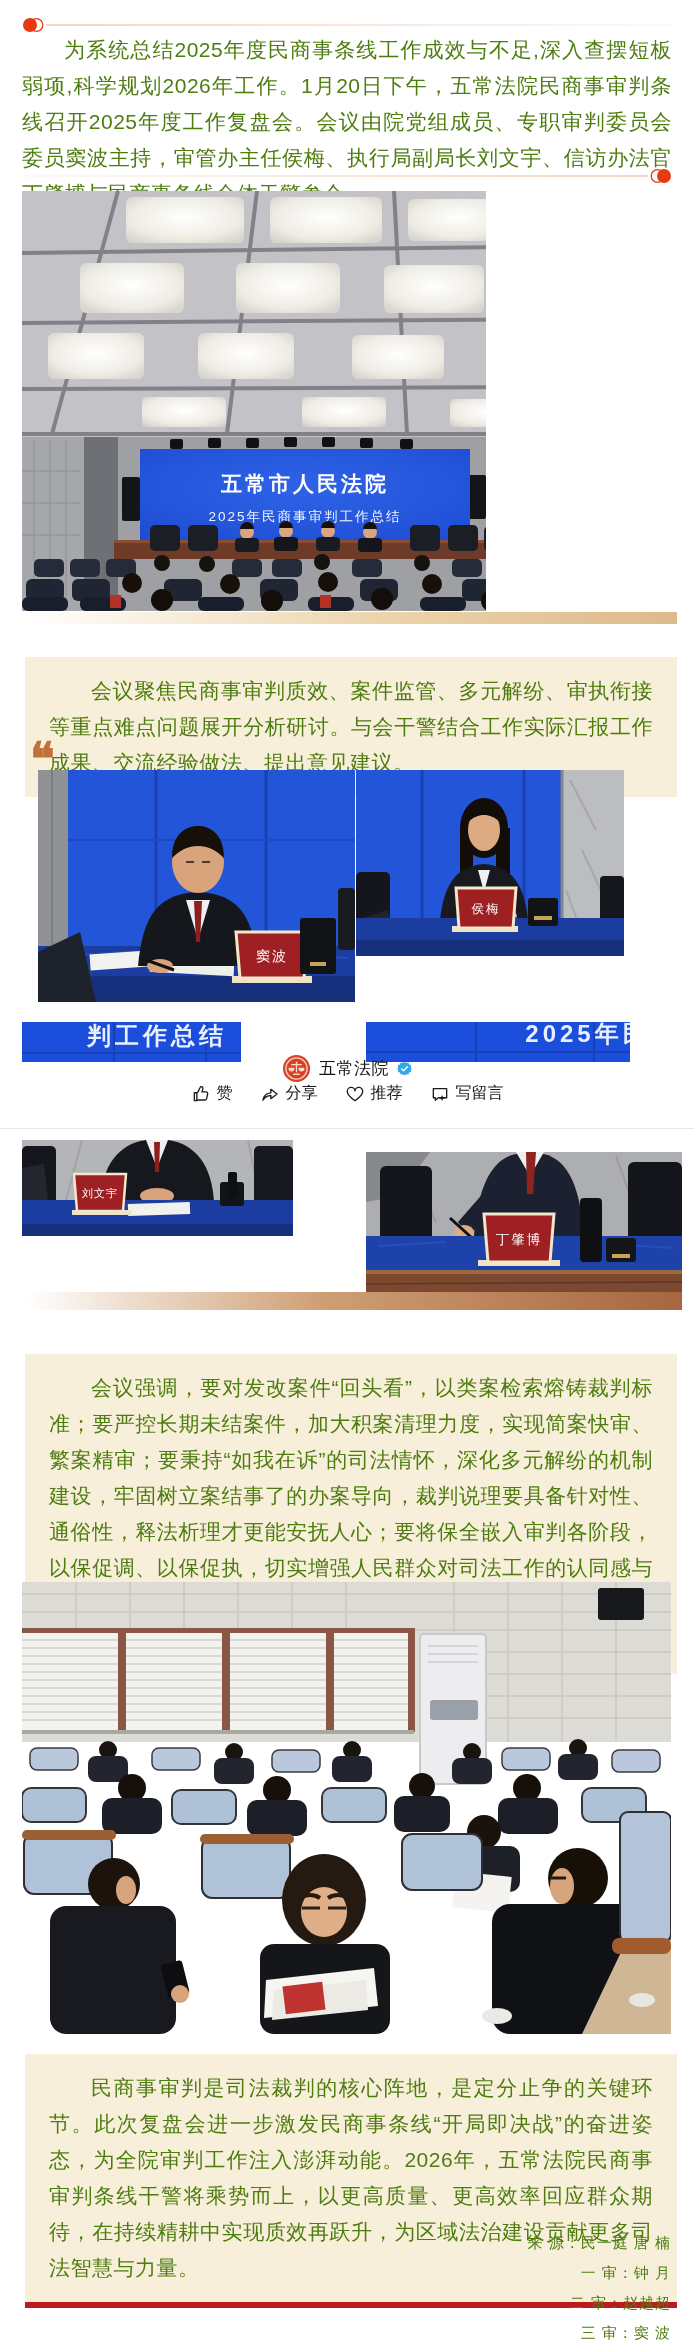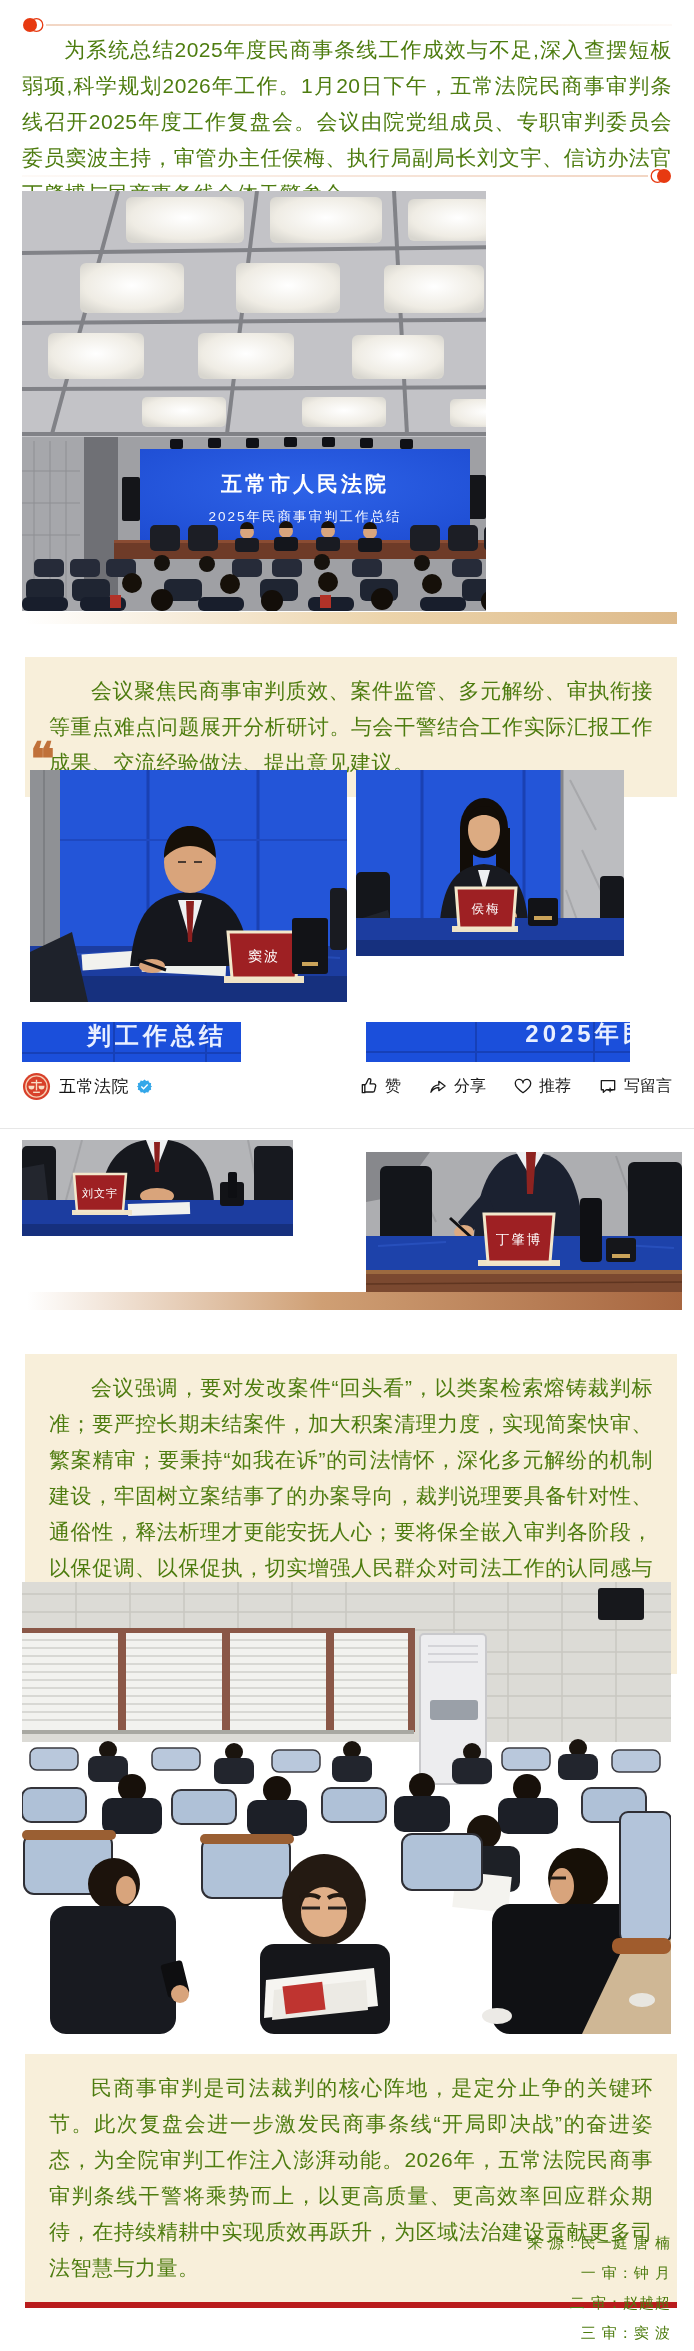--- a/index.html
+++ b/index.html
@@ -44,21 +44,21 @@
   .photo svg { display: block; }
 
   .quote-mark {
     top: 736px; left: 30px; font-size: 46px; line-height: 46px;
     color: #c0713a; font-family: "DejaVu Serif", serif; z-index: 5; font-weight: bold;
   }
 
   
   .account-bar {
     top: 1068px; left: 22px; width: 650px; height: 36px;
-    display: flex; align-items: center; justify-content: space-between;
+    display: flex; align-items: center; justify-content: flex-end; flex-direction: column;
   }
   .account-left { display: flex; align-items: center; gap: 8px; }
   .account-name { font-size: 17px; color: #151515; letter-spacing: .5px; }
   .actions { display: flex; align-items: center; gap: 27px; }
   .action { display: flex; align-items: center; gap: 6px; cursor: pointer; }
   .action-label { font-size: 16px; color: #1b1b1b; }
   .bar-divider { top: 1128px; left: 0; width: 694px; height: 1px; background: #e7e7e7; }
 
   
   .credits {
@@ -250,21 +250,21 @@
 </div>
 
 <div class="abs strip1"></div>
 
 <div class="abs cream block1">
   <p class="para">会议聚焦民商事审判质效、案件监管、多元解纷、审执衔接等重点难点问题展开分析研讨。与会干警结合工作实际汇报工作成果、交流经验做法、提出意见建议。</p>
 </div>
 
 <div class="abs quote-mark">❝</div>
 
-<div class="abs photo" style="top:770px;left:30px;width:317px;height:284px">
+<div class="abs photo" style="top:770px;left:38px;width:317px;height:284px">
 <svg width="317" height="232" viewBox="0 0 317 232">
   <rect width="317" height="232" fill="#2355d8"></rect>
   <g stroke="#1a41b2" stroke-width="3">
         <line x1="118" y1="0" x2="118" y2="176"></line>
         <line x1="228" y1="0" x2="228" y2="176"></line>
       </g>
   <line x1="0" y1="70" x2="317" y2="70" stroke="#1e48c0" stroke-width="2"></line>
   <rect x="0" y="0" width="30" height="232" fill="#8f9195"></rect>
   <line x1="14" y1="0" x2="14" y2="232" stroke="#7d7f83" stroke-width="2"></line>
 

